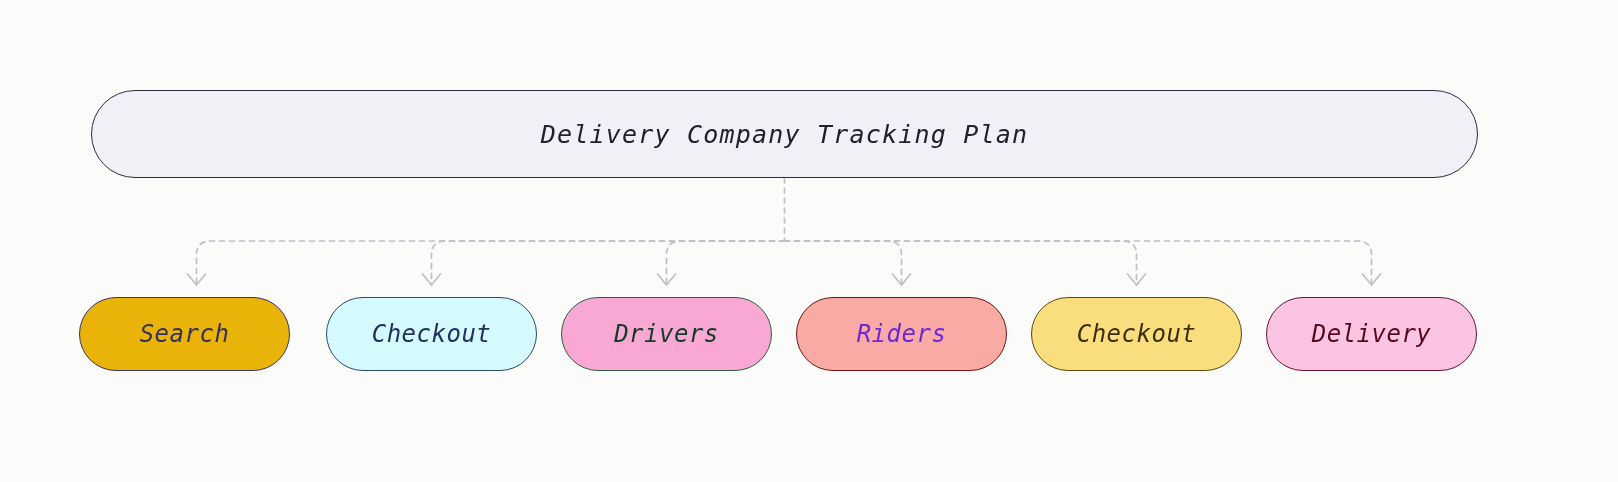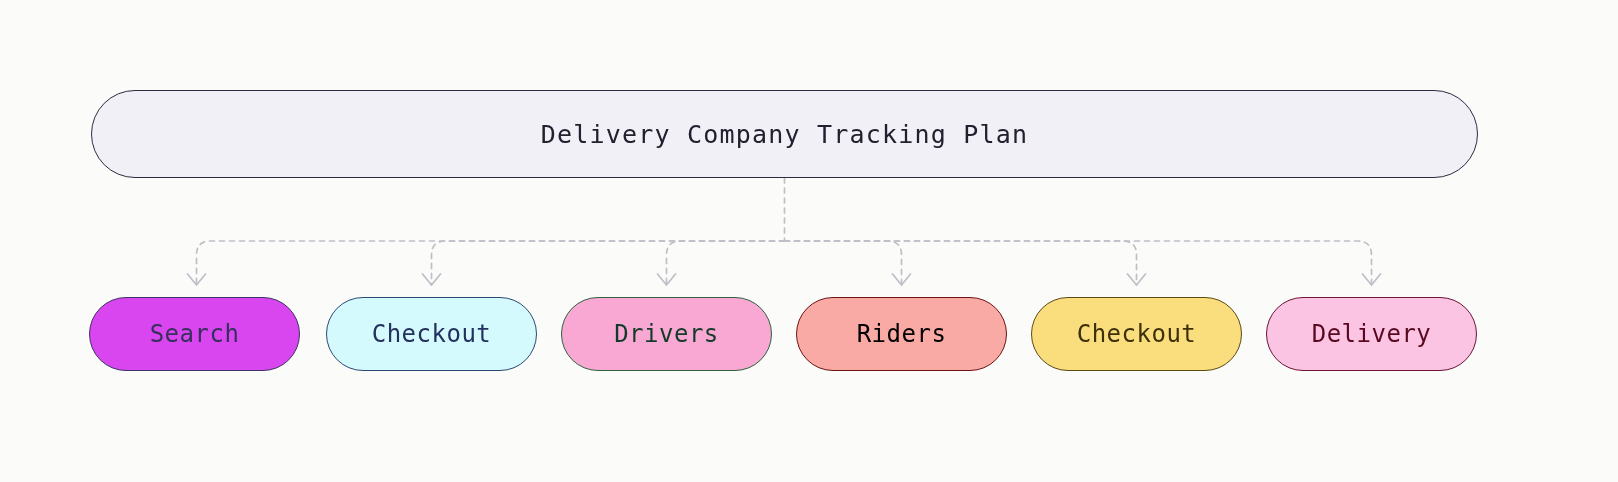--- a/index.html
+++ b/index.html
@@ -10,20 +10,21 @@
     width: 1618px;
     height: 482px;
     background: #fbfbfa;
     font-family: "DejaVu Sans Mono", "Liberation Mono", monospace;
     overflow: hidden;
   }
   .canvas {
     position: relative;
     width: 1618px;
     height: 482px;
+    font-style: italic;
   }
   .edges {
     position: absolute;
     left: 0;
     top: 0;
     width: 1618px;
     height: 482px;
     pointer-events: none;
   }
   .node {
@@ -78,30 +79,30 @@
         <path d="M1127.5,274 L1136.5,285 L1145.5,274"></path>
         <path d="M1362.5,274 L1371.5,285 L1380.5,274"></path>
       </g>
   </svg>
 
   <div class="node node-root" style="background: rgb(242, 240, 247); border-color: rgb(46, 43, 63); color: rgb(34, 32, 46);">
     <span class="node-label">Delivery Company Tracking Plan</span>
   </div>
 
   <div id="child-nodes">
-      <div class="node node-child" style="left: 89px; width: 211px; background: #d946ef; border-color: rgb(59, 52, 102); color: rgb(53, 48, 92);">
+      <div class="node node-child" style="left: 79px; width: 211px; background: #eab308; border-color: rgb(59, 52, 102); color: rgb(53, 48, 92);">
         <span class="node-label">Search</span>
       </div>
       <div class="node node-child" style="left: 326px; width: 211px; background: rgb(212, 250, 253); border-color: rgb(42, 74, 115); color: rgb(34, 49, 94);">
         <span class="node-label">Checkout</span>
       </div>
       <div class="node node-child" style="left: 561px; width: 211px; background: #f9a8d4; border-color: rgb(47, 97, 64); color: rgb(18, 58, 40);">
         <span class="node-label">Drivers</span>
       </div>
-      <div class="node node-child" style="left: 796px; width: 211px; background: rgb(250, 170, 164); border-color: rgb(109, 20, 20); color: #000000;">
+      <div class="node node-child" style="left: 796px; width: 211px; background: rgb(250, 170, 164); border-color: rgb(109, 20, 20); color: #6d28d9;">
         <span class="node-label">Riders</span>
       </div>
       <div class="node node-child" style="left: 1031px; width: 211px; background: rgb(250, 222, 126); border-color: rgb(92, 74, 16); color: rgb(61, 48, 8);">
         <span class="node-label">Checkout</span>
       </div>
       <div class="node node-child" style="left: 1266px; width: 211px; background: rgb(251, 196, 226); border-color: rgb(109, 20, 54); color: rgb(88, 9, 31);">
         <span class="node-label">Delivery</span>
       </div>
     </div>
 

